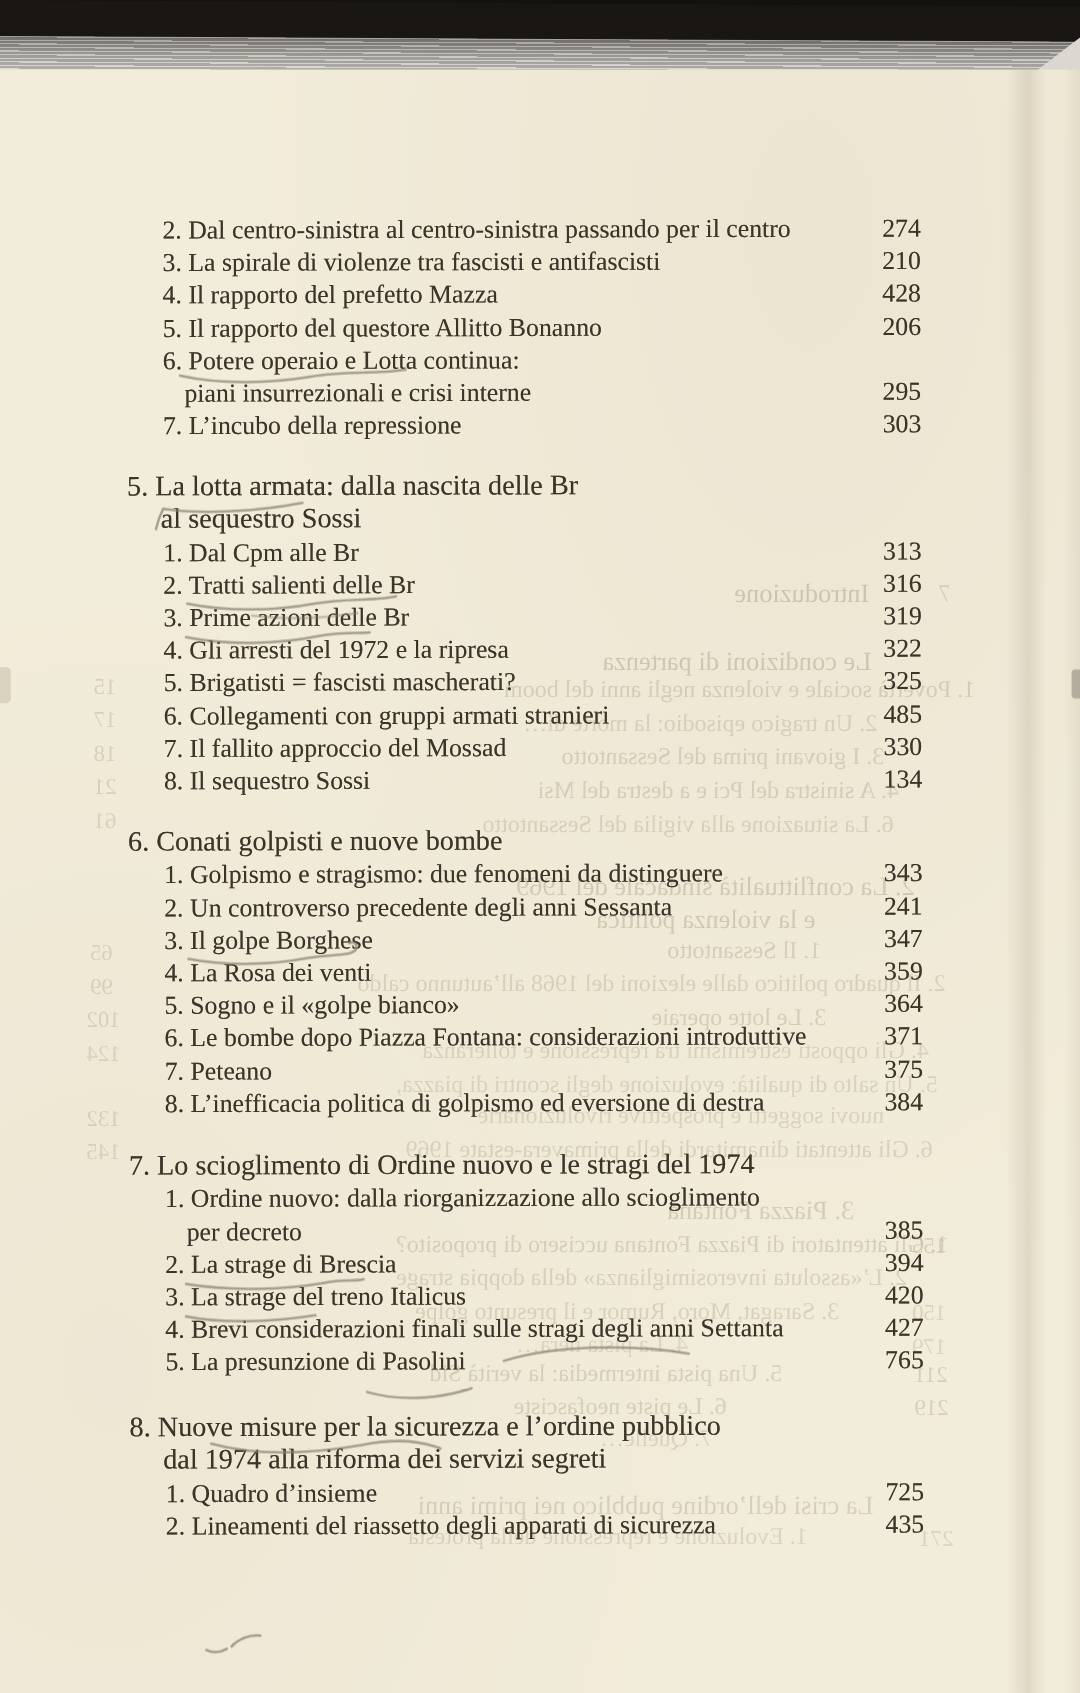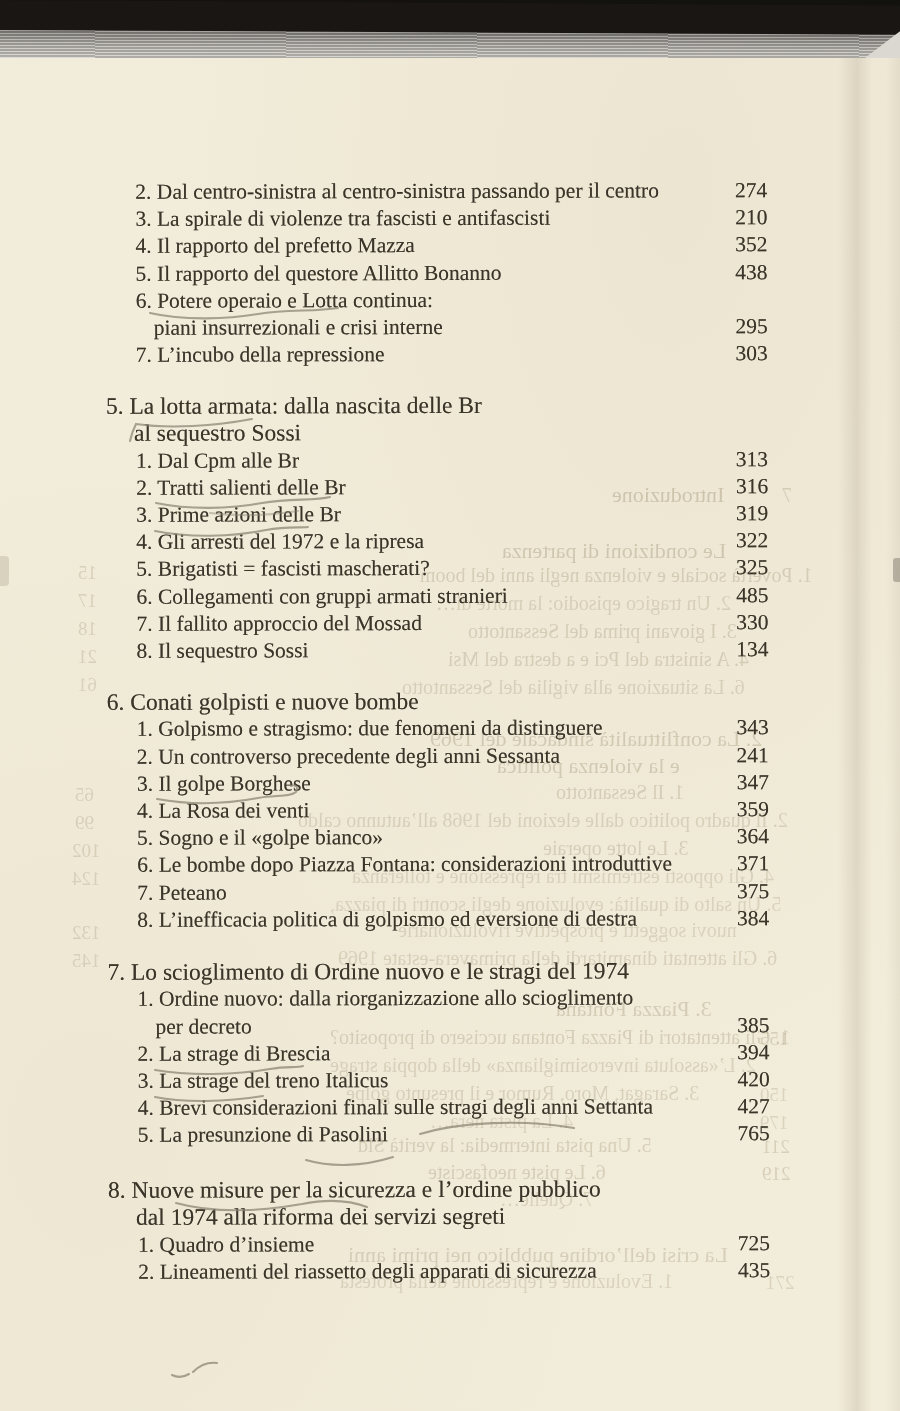--- a/index.html
+++ b/index.html
@@ -113,25 +113,25 @@
           <div class="row">
             <div class="etext">2. Dal centro-sinistra al centro-sinistra passando per il centro</div>
             <div class="pnum">274</div>
           </div>
           <div class="row">
             <div class="etext">3. La spirale di violenze tra fascisti e antifascisti</div>
             <div class="pnum">210</div>
           </div>
           <div class="row">
             <div class="etext">4. Il rapporto del prefetto Mazza</div>
-            <div class="pnum">352</div>
+            <div class="pnum">428</div>
           </div>
           <div class="row">
             <div class="etext">5. Il rapporto del questore Allitto Bonanno</div>
-            <div class="pnum">438</div>
+            <div class="pnum">206</div>
           </div>
           <div class="row">
             <div class="etext">6. Potere operaio e Lotta continua:</div>
           </div>
           <div class="row wrap">
             <div class="etext">piani insurrezionali e crisi interne</div>
             <div class="pnum">295</div>
           </div>
           <div class="row">
             <div class="etext">7. L’incubo della repressione</div>

